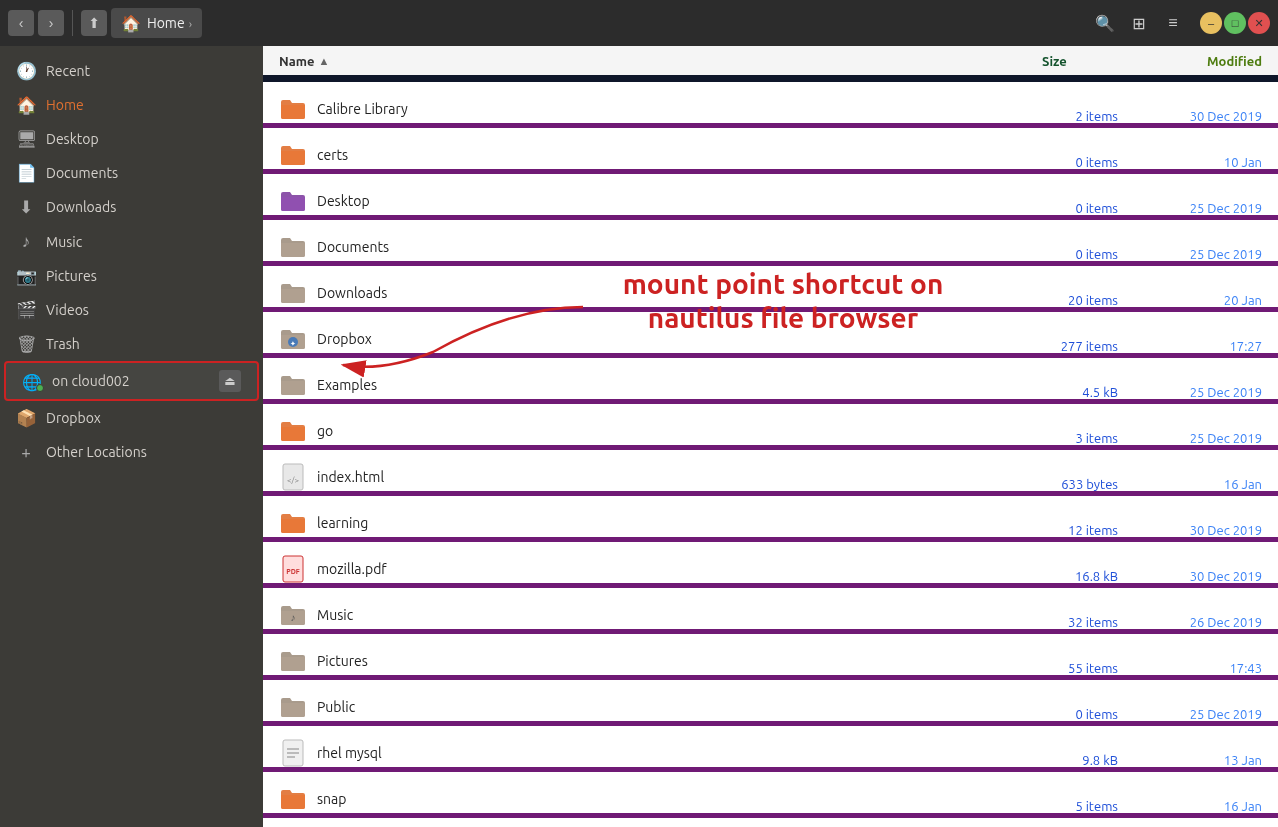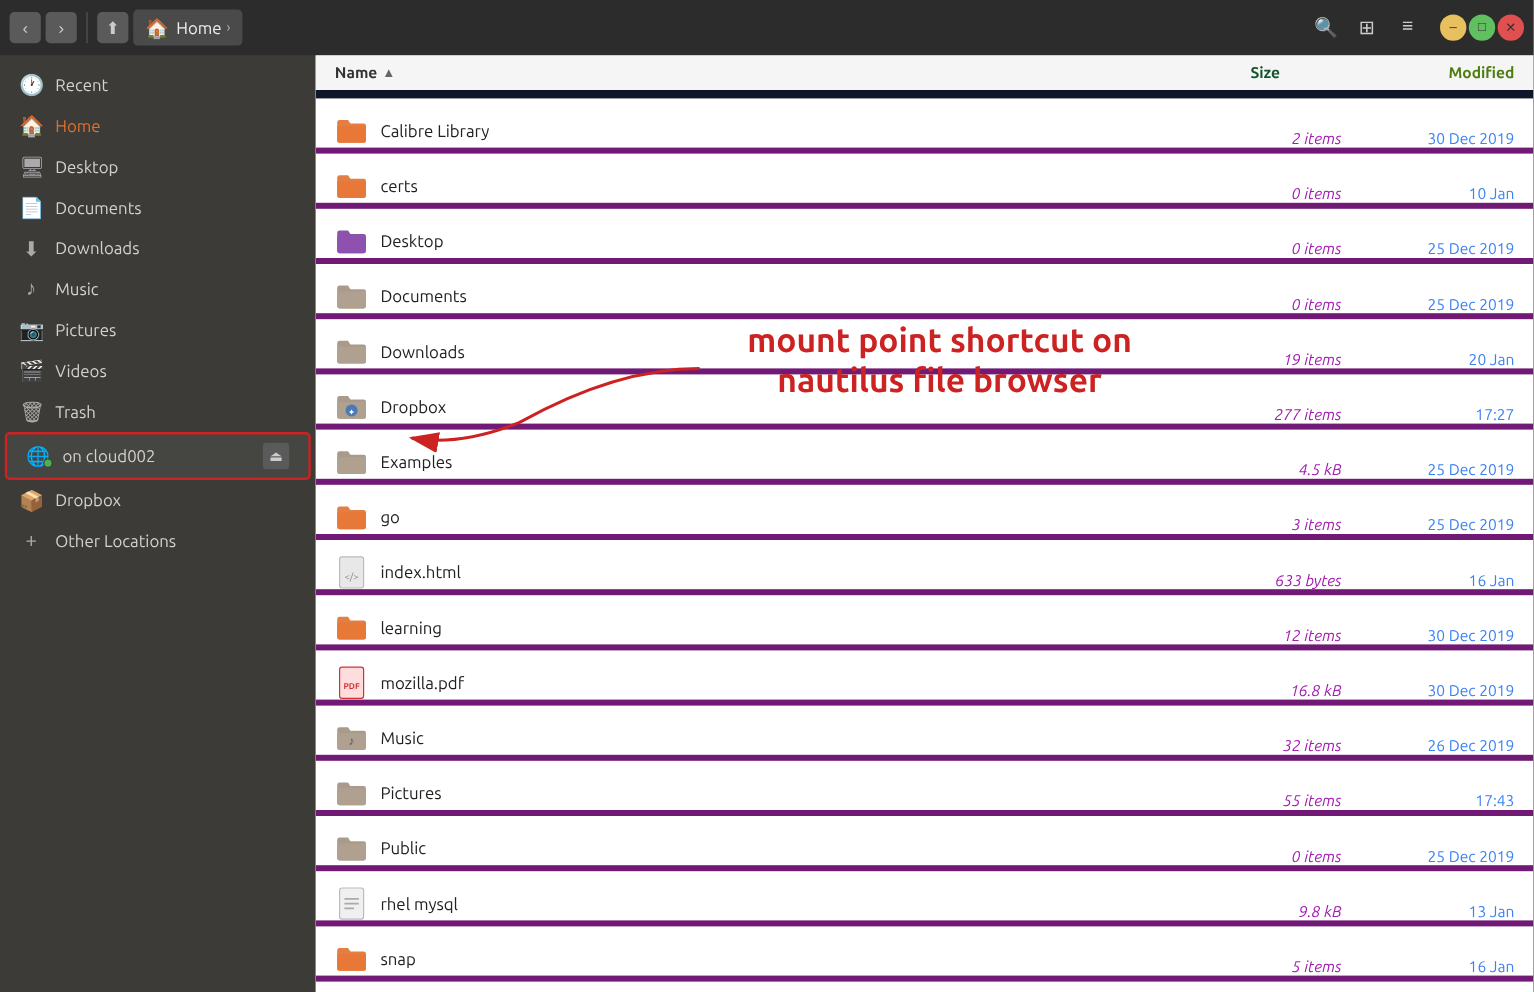--- a/index.html
+++ b/index.html
@@ -223,24 +223,23 @@
       width: 28px;
       height: 28px;
       flex-shrink: 0;
       display: flex;
       align-items: center;
       justify-content: center;
     }
     .file-row-size {
       width: 100px;
       font-size: 13px;
-      color: #a21caf;
+      color: #1d4ed8;
       text-align: right;
       padding-right: 24px;
-      font-style: italic;
     }
     .file-row-modified {
       width: 120px;
       font-size: 13px;
       color: #3b82f6;
       text-align: right;
     }
 
     
     .annotation {
@@ -440,21 +439,21 @@
         <div class="file-row">
     <div class="file-row-name">
       <div class="file-icon">
               <svg width="26" height="22" viewBox="0 0 26 22">
                 <path d="M1 4 Q1 2 3 2 L10 2 L12 5 L23 5 Q25 5 25 7 L25 19 Q25 21 23 21 L3 21 Q1 21 1 19 Z" fill="#a09080" opacity="0.9"></path>
                 <path d="M1 7 L25 7 L25 19 Q25 21 23 21 L3 21 Q1 21 1 19 Z" fill="#b0a090"></path>
               </svg>
             </div>
       <span>Downloads</span>
     </div>
-    <div class="file-row-size">19 items</div>
+    <div class="file-row-size">20 items</div>
     <div class="file-row-modified">20 Jan</div>
   </div>
         <div class="file-row">
     <div class="file-row-name">
       <div class="file-icon">
               <svg width="26" height="22" viewBox="0 0 26 22">
                 <path d="M1 4 Q1 2 3 2 L10 2 L12 5 L23 5 Q25 5 25 7 L25 19 Q25 21 23 21 L3 21 Q1 21 1 19 Z" fill="#a09080" opacity="0.9"></path>
                 <path d="M1 7 L25 7 L25 19 Q25 21 23 21 L3 21 Q1 21 1 19 Z" fill="#b0a090"></path>
                 <circle cx="13" cy="14" r="5" fill="#3070c0" opacity="0.8"></circle>
                 <text x="13" y="17.5" text-anchor="middle" font-size="7" fill="white">✦</text>

